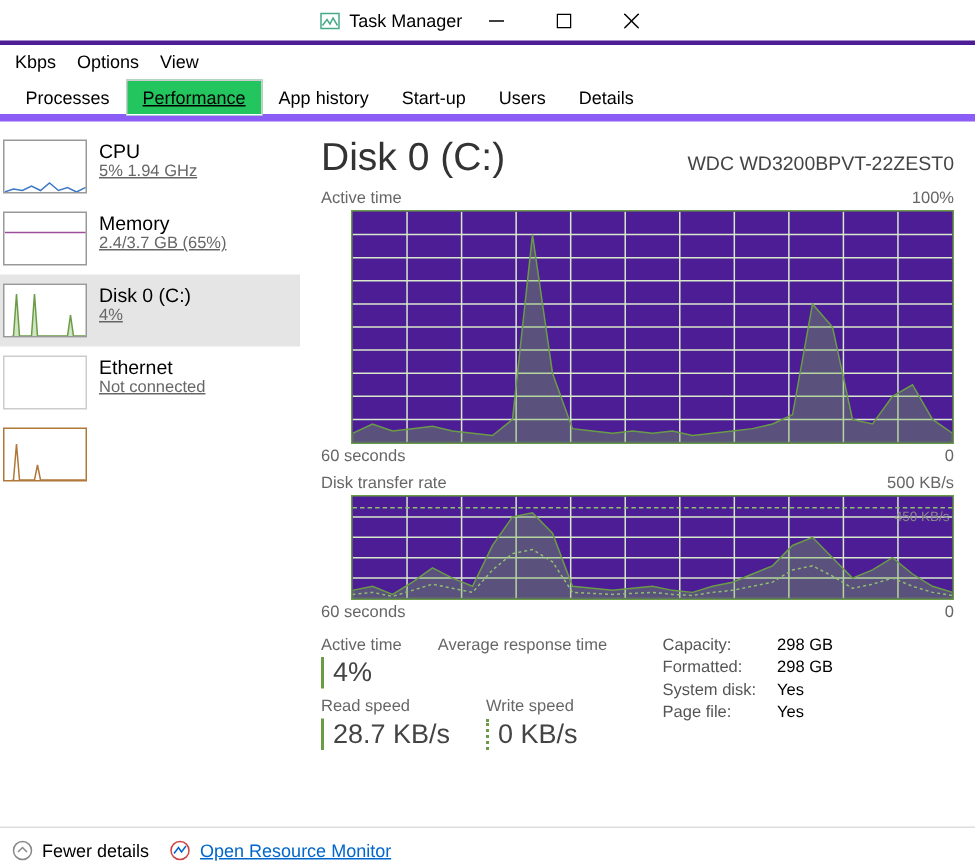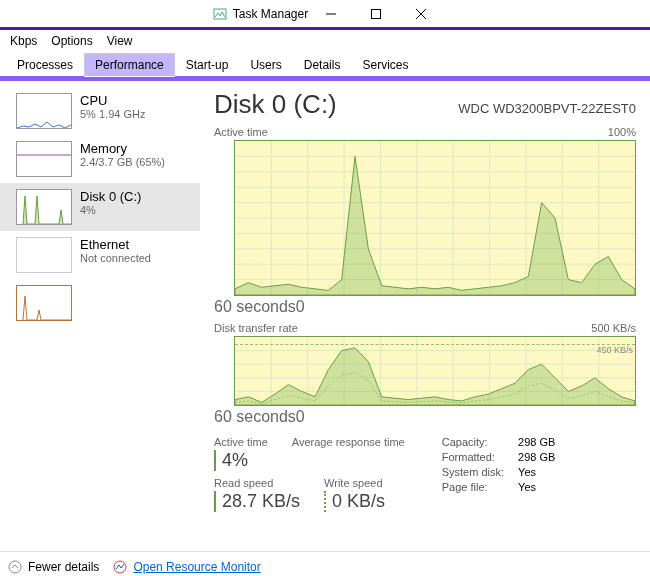--- a/index.html
+++ b/index.html
@@ -6,37 +6,37 @@
   body { background: #fff; width: 650px; height: 576px; overflow: hidden; font-size: 12px; color: #000; }
   .titlebar { height: 30px; display:flex; align-items:center; justify-content:center; border-bottom:3px solid #4c1d95; }
   .titlebar-left { display:flex; align-items:center; gap:6px; padding-left:6px;}
   .titlebar-title { font-size:12px; }
   .wincontrols { display:flex; }
   .winbtn { width:45px; height:30px; display:flex; align-items:center; justify-content:center; }
   .menubar { display:flex; gap:14px; padding:4px 10px; font-size:12px;}
   .menubar span { cursor:default; }
   .tabs { display:flex; border-bottom:5px solid #8b5cf6; padding-left:6px;}
   .tab { padding:4px 10px; font-size:12px; border:1px solid transparent; position:relative; top:1px;}
-  .tab.active { border:1px solid #ccc; border-bottom:1px solid #fff; background:#c4b5fd;}
+  .tab.active { border:1px solid #ccc; border-bottom:1px solid #fff; background:#22c55e;text-decoration:underline;}
   .content { display:flex; height:470px; }
   .sidebar { width:200px; padding:6px 0; overflow-y:auto;}
-  .side-item { display:flex; gap:8px; padding:6px 16px; align-items:flex-start;}
+  .side-item { display:flex; gap:8px; padding:6px 2px; align-items:flex-start;}
   .side-item.selected { background:#e5e5e5;}
   .thumb { width:56px; height:36px; border:1px solid #999; background:#fff; position:relative; overflow:hidden;}
   .side-text .title { font-size:13px; }
-  .side-text .sub { font-size:11px; color:#666;}
+  .side-text .sub { font-size:11px; color:#666;text-decoration:underline;}
   .main { flex:1; padding:8px 14px 4px 14px; }
   .main-header { display:flex; justify-content:space-between; align-items:baseline; }
   .main-title { font-size:26px; font-weight:400; color:#333;}
   .main-model { font-size:13px; color:#444;}
   .chart-label-row { display:flex; justify-content:space-between; font-size:11px; color:#666; margin-top:6px;}
-  .chart { border:1px solid #6a9c47; background:#fef9c3; position:relative; overflow:hidden;margin-left:20px;}
+  .chart { border:1px solid #6a9c47; background:#4c1d95; position:relative; overflow:hidden;margin-left:20px;}
   .chart.big { height:156px; margin-top:2px;}
   .chart.small { height:70px; margin-top:2px;}
-  .chart-bottom { display:flex; justify-content:flex-start; font-size:16px; color:#666; margin-top:2px;}
+  .chart-bottom { display:flex; justify-content:space-between; font-size:11px; color:#666; margin-top:2px;}
   .stats { display:flex; margin-top:10px; gap:20px;}
   .stats-left { display:flex; flex-direction:column; gap:6px;}
   .stat-row { display:flex; gap:24px;}
   .stat-block { display:flex; flex-direction:column;}
   .stat-label { font-size:11px; color:#666;}
   .stat-value { font-size:18px; color:#444; border-left:2px solid #6a9c47; padding-left:6px; margin-top:2px;}
   .stat-value.dotted { border-left:2px dotted #6a9c47;}
   .stats-right { font-size:11px; display:grid; grid-template-columns:auto auto; column-gap:14px; row-gap:3px; color:#555; align-content:start;margin-left:17px;}
   .stats-right .v { color:#000;}
   .footer { height:30px; border-top:1px solid #ddd; display:flex; align-items:center; gap:14px; padding:0 8px; font-size:12px;}
@@ -83,24 +83,24 @@
 
 <div class="menubar">
   <span>Kbps</span>
   <span>Options</span>
   <span>View</span>
 </div>
 
 <div class="tabs">
   <div class="tab">Processes</div>
   <div class="tab active">Performance</div>
+  <div class="tab">App history</div>
   <div class="tab">Start-up</div>
   <div class="tab">Users</div>
   <div class="tab">Details</div>
-  <div class="tab">Services</div>
 </div>
 
 <div class="content">
 
   <div class="sidebar">
     <div class="side-item">
       <div class="thumb">
           <svg width="56" height="36">
             <polyline points="0,34 6,32 12,33 18,30 24,33 30,28 36,33 42,31 48,34 56,30" fill="none" stroke="#3a78c4"></polyline>
           </svg>

